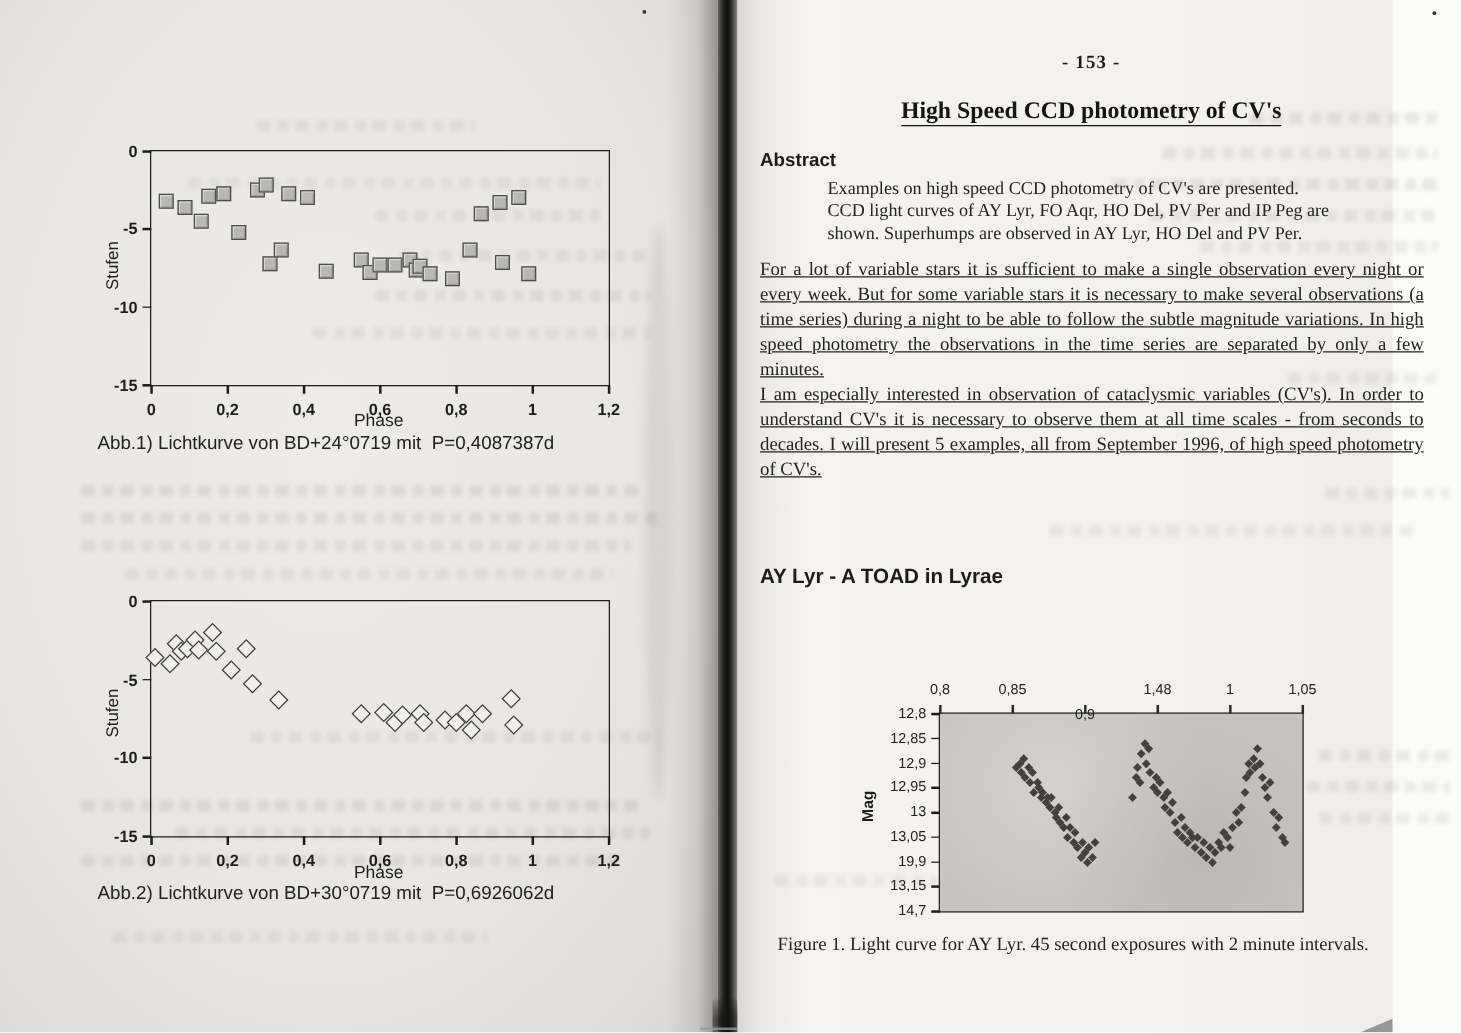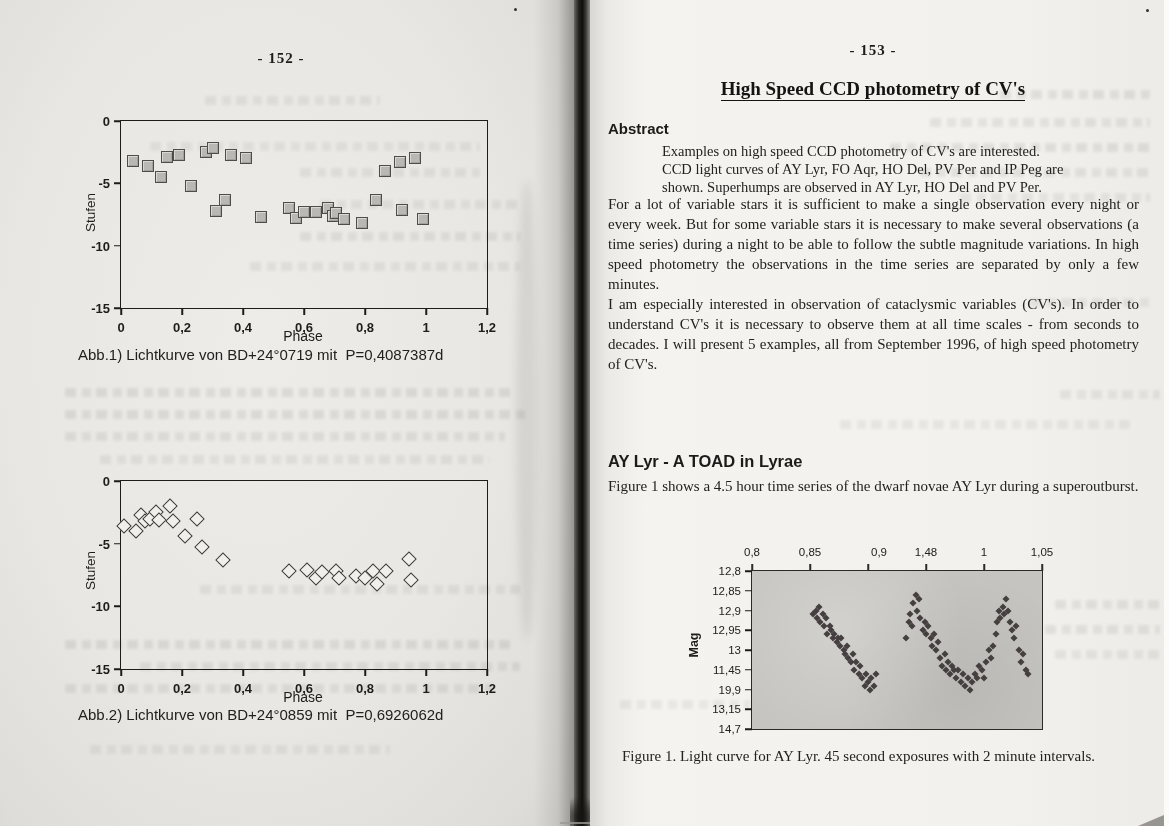--- a/index.html
+++ b/index.html
@@ -5,21 +5,21 @@
   html,body{margin:0;padding:0;width:1169px;height:826px;overflow:hidden;background:#ffffff;
     font-family:"Liberation Sans", sans-serif;}
   .scan{position:relative;width:1169px;height:826px;background:#fbfbfa;overflow:hidden;}
   .page{position:absolute;top:0;height:826px;}
   .page-left{left:0;width:574px;
     background:radial-gradient(ellipse at 45% 42%, #edece9 0%, #e8e7e4 55%, #dedddA 88%, #d6d5d2 100%);}
   .left-edge-shadow{position:absolute;top:0;left:534px;width:40px;height:826px;
     background:linear-gradient(90deg, rgba(150,148,144,0) 0%, rgba(140,138,134,.25) 60%, rgba(90,88,84,.55) 100%);}
   .spine{position:absolute;top:0;left:574px;width:16px;height:826px;
     background:linear-gradient(90deg,#6a6965 0%,#26251f 28%,#0d0d0b 52%,#3b3a37 74%,#8b8a86 100%);}
-  .page-right{left:590px;width:574px;
+  .page-right{left:590px;width:524px;
     background:linear-gradient(90deg,#d9d7d3 0px,#eceae6 18px,#f4f3f0 55px,#f2f1ee 420px,#ecebe7 579px);}
   .pagenum{position:absolute;width:100%;text-align:center;font-family:"Liberation Serif",serif;
     font-weight:bold;font-size:15px;letter-spacing:1px;color:#1c1c1a;}
   .doc-title{position:absolute;left:0;width:566px;text-align:center;font-family:"Liberation Serif",serif;
     font-weight:bold;font-size:19px;color:#141412;}
   .doc-title span{border-bottom:1.8px solid #141412;padding-bottom:1px;}
   .h-sans{position:absolute;font-weight:bold;color:#1b1b19;}
   .bodytext{position:absolute;font-family:"Liberation Serif",serif;font-size:15px;line-height:20px;
     color:#222220;text-align:justify;}
   .bodytext p{margin:0;}
@@ -83,21 +83,20 @@
     <div class="bleed" style="top:432px;left:65px;width:440px;opacity:.09;"></div>
     <div class="bleed" style="top:455px;left:100px;width:390px;opacity:.08;"></div>
     <div class="bleed" style="top:585px;left:200px;width:320px;opacity:.08;"></div>
     <div class="bleed" style="top:640px;left:65px;width:450px;opacity:.10;"></div>
     <div class="bleed" style="top:662px;left:140px;width:380px;opacity:.09;"></div>
     <div class="bleed" style="top:684px;left:65px;width:430px;opacity:.09;"></div>
     <div class="bleed" style="top:745px;left:90px;width:300px;opacity:.07;"></div>
     <div class="smudge" style="top:180px;left:516px;width:22px;height:460px;"></div>
     <div class="speck" style="top:8px;left:514px;width:3px;height:3px;"></div>
 
-    <div class="pagenum" style="top:50px;width:562px;">- 152 -</div>
 
     <div class="plot plot-left plot-left-style" id="plot-abb1" style="left:120px;top:120px;width:366px;height:187px;">
         <div class="tick-x-bottom" style="left: 0px;"></div>
         <div class="ticklab xlab-bottom" style="left: 0px;">0</div>
         <div class="tick-x-bottom" style="left: 61px;"></div>
         <div class="ticklab xlab-bottom" style="left: 61px;">0,2</div>
         <div class="tick-x-bottom" style="left: 122px;"></div>
         <div class="ticklab xlab-bottom" style="left: 122px;">0,4</div>
         <div class="tick-x-bottom" style="left: 183px;"></div>
         <div class="ticklab xlab-bottom" style="left: 183px;">0,6</div>
@@ -193,21 +192,21 @@
         <div class="marker open-diamond" style="left: 234.85px; top: 95.2533px;"></div>
         <div class="marker open-diamond" style="left: 244px; top: 96.5067px;"></div>
         <div class="marker open-diamond" style="left: 251.625px; top: 90.24px;"></div>
         <div class="marker open-diamond" style="left: 256.2px; top: 102.773px;"></div>
         <div class="marker open-diamond" style="left: 265.35px; top: 90.24px;"></div>
         <div class="marker open-diamond" style="left: 288.225px; top: 77.7067px;"></div>
         <div class="marker open-diamond" style="left: 289.75px; top: 99.0133px;"></div>
       </div>
     <div class="axis-label rot" style="left:60px;top:563px;width:60px;text-align:center;">Stufen</div>
     <div class="axis-label" style="left:120px;top:689px;width:366px;text-align:center;font-size:14px;">Phase</div>
-    <div class="caption" style="left:78px;top:706px;">Abb.2) Lichtkurve von BD+24°0859 mit  P=0,6926062d</div>
+    <div class="caption" style="left:78px;top:706px;">Abb.2) Lichtkurve von BD+30°0719 mit  P=0,6926062d</div>
 
     <div class="left-edge-shadow"></div>
   </div>
 
   <div class="spine"></div>
   <div class="spine-foot"></div>
   <div class="bottom-line"></div>
 
   <div class="page page-right">
 
@@ -226,56 +225,55 @@
     <div class="speck" style="top:9px;left:556px;width:3px;height:3px;"></div>
 
     <div class="pagenum" style="top:42px;width:566px;">- 153 -</div>
 
     <div class="doc-title" style="top:78px;">
       <span>High Speed CCD photometry of CV's</span>
     </div>
 
     <div class="h-sans" style="top:120px;left:18px;font-size:15px;">Abstract</div>
 
-    <div class="abstract" style="top:142px;left:72px;width:404px;">Examples on high speed CCD photometry of CV's are interested. CCD light curves of AY Lyr, FO Aqr, HO Del, PV Per and IP Peg are shown. Superhumps are observed in AY Lyr, HO Del and PV Per.</div>
-
-    <div class="bodytext" style="top:194px;left:18px;width:531px;">
+    <div class="abstract" style="top:142px;left:72px;width:404px;">Examples on high speed CCD photometry of CV's are presented. CCD light curves of AY Lyr, FO Aqr, HO Del, PV Per and IP Peg are shown. Superhumps are observed in AY Lyr, HO Del and PV Per.</div>
+
+    <div class="bodytext" style="top:206px;left:18px;width:531px;text-decoration:underline;">
       <p>For a lot of variable stars it is sufficient to make a single observation every night or every week. But for some variable stars it is necessary to make several observations (a time series) during a night to be able to follow the subtle magnitude variations. In high speed photometry the observations in the time series are separated by only a few minutes.</p>
       <p>I am especially interested in observation of cataclysmic variables (CV's). In order to understand CV's it is necessary to observe them at all time scales - from seconds to decades. I will present 5 examples, all from September 1996, of high speed photometry of CV's.</p>
     </div>
 
     <div class="h-sans" style="top:452px;left:18px;font-size:16.5px;">AY Lyr - A TOAD in Lyrae</div>
 
-    <div class="bodytext" style="top:476px;left:18px;width:531px;">Figure 1 shows a 4.5 hour time series of the dwarf novae AY Lyr during a superoutburst.</div>
 
     <div class="plot plot-ay plot-ay-style" id="plot-aylyr" style="left:161px;top:570px;width:290px;height:158px;">
         <div class="tick-x-top" style="left: 0px;"></div>
         <div class="ticklab xlab-top" style="left: 0px;">0,8</div>
         <div class="tick-x-top" style="left: 58px;"></div>
         <div class="ticklab xlab-top" style="left: 58px;">0,85</div>
         <div class="tick-x-top" style="left: 116px;"></div>
-        <div class="ticklab xlab-top" style="left: 127px;">0,9</div>
+        <div class="ticklab xlab-top" style="left: 116px; margin-top: 20px;">0,9</div>
         <div class="tick-x-top" style="left: 174px;"></div>
         <div class="ticklab xlab-top" style="left: 174px;">1,48</div>
         <div class="tick-x-top" style="left: 232px;"></div>
         <div class="ticklab xlab-top" style="left: 232px;">1</div>
         <div class="tick-x-top" style="left: 290px;"></div>
         <div class="ticklab xlab-top" style="left: 290px;">1,05</div>
         <div class="tick-y-left" style="top: 0px;"></div>
         <div class="ticklab ylab-left" style="top: 0px;">12,8</div>
         <div class="tick-y-left" style="top: 19.75px;"></div>
         <div class="ticklab ylab-left" style="top: 19.75px;">12,85</div>
         <div class="tick-y-left" style="top: 39.5px;"></div>
         <div class="ticklab ylab-left" style="top: 39.5px;">12,9</div>
         <div class="tick-y-left" style="top: 59.25px;"></div>
         <div class="ticklab ylab-left" style="top: 59.25px;">12,95</div>
         <div class="tick-y-left" style="top: 79px;"></div>
         <div class="ticklab ylab-left" style="top: 79px;">13</div>
         <div class="tick-y-left" style="top: 98.75px;"></div>
-        <div class="ticklab ylab-left" style="top: 98.75px;">11,45</div>
+        <div class="ticklab ylab-left" style="top: 98.75px;">13,05</div>
         <div class="tick-y-left" style="top: 118.5px;"></div>
         <div class="ticklab ylab-left" style="top: 118.5px;">19,9</div>
         <div class="tick-y-left" style="top: 138.25px;"></div>
         <div class="ticklab ylab-left" style="top: 138.25px;">13,15</div>
         <div class="tick-y-left" style="top: 158px;"></div>
         <div class="ticklab ylab-left" style="top: 158px;">14,7</div>
         <div class="marker small-diamond" style="left: 61.48px; top: 43.45px;"></div>
         <div class="marker small-diamond" style="left: 63.8px; top: 39.5px;"></div>
         <div class="marker small-diamond" style="left: 64.96px; top: 47.4px;"></div>
         <div class="marker small-diamond" style="left: 67.28px; top: 35.55px;"></div>

